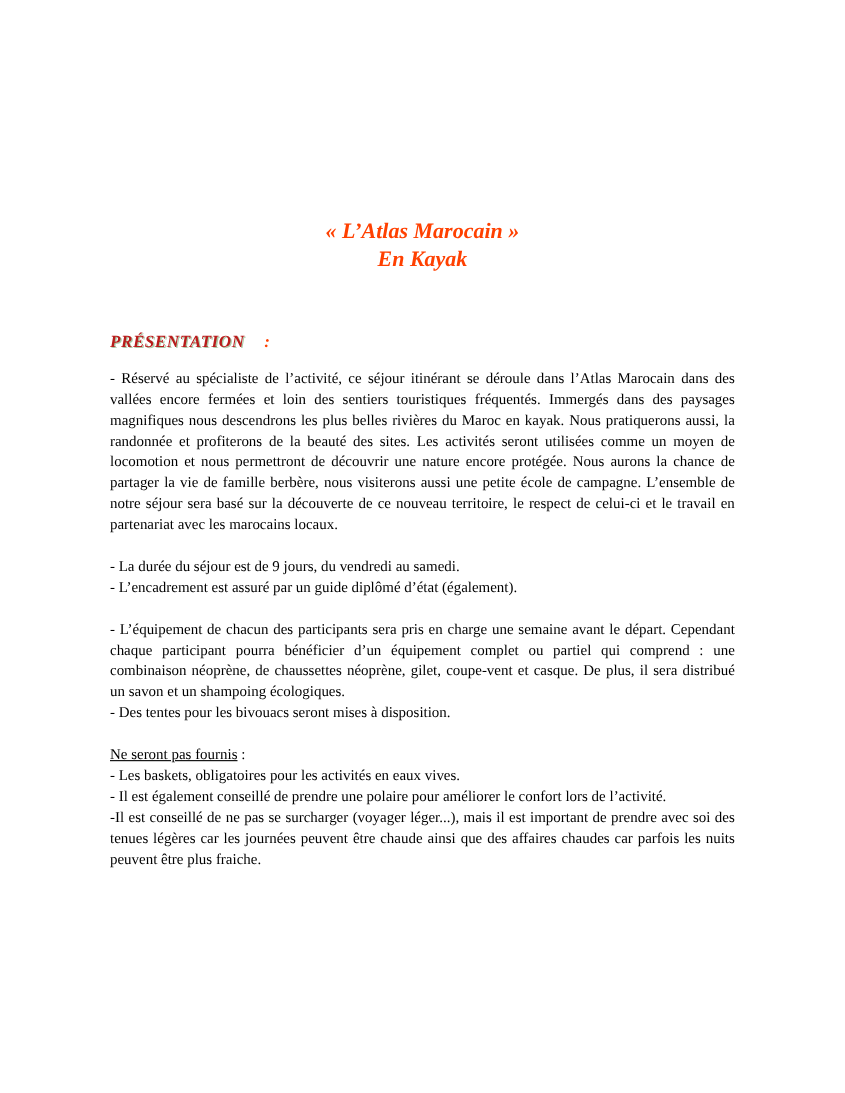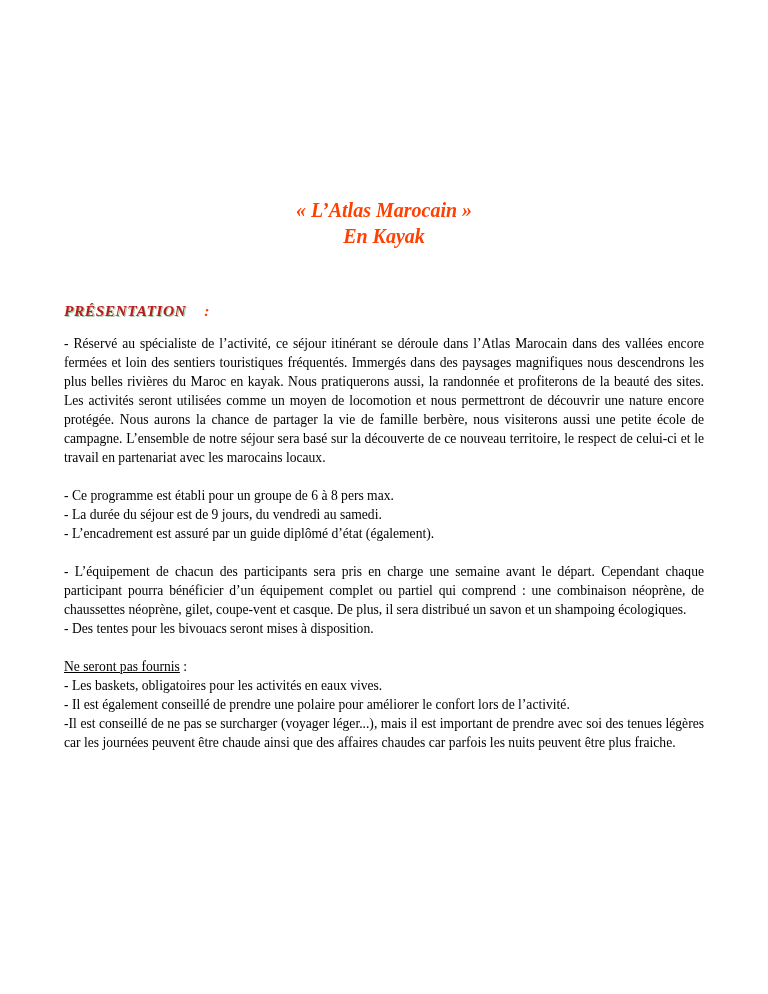--- a/index.html
+++ b/index.html
@@ -7,21 +7,21 @@
     padding: 0;
     background: #ffffff;
   }
   .page {
     position: relative;
     width: 768px;
     height: 994px;
     margin: 0 auto;
     background: #ffffff;
     box-sizing: border-box;
-    padding: 0 64px;
+    padding: 0 100px;
     font-family: "Liberation Serif", serif;
     color: #000000;
     overflow: hidden;
   }
   .title-block {
     padding-top: 197px;
     text-align: center;
   }
   .title-line {
     font-size: 20px;
@@ -90,21 +90,20 @@
   <div class="heading-block">
     <span class="heading-main">PRÉSENTATION</span>
     <span class="heading-colon">:</span>
   </div>
 
   <div class="body-text">
 
     <p class="para first justify">- Réservé au spécialiste de l’activité, ce séjour itinérant se déroule dans l’Atlas Marocain dans des vallées encore fermées et loin des sentiers touristiques fréquentés. Immergés dans des paysages magnifiques nous descendrons les plus belles rivières du Maroc en kayak. Nous pratiquerons aussi, la randonnée et profiterons de la beauté des sites. Les activités seront utilisées comme un moyen de locomotion et nous permettront de découvrir une nature encore protégée. Nous aurons la chance de partager la vie de famille berbère, nous visiterons aussi une petite école de campagne. L’ensemble de notre séjour sera basé sur la découverte de ce nouveau territoire, le respect de celui-ci et le travail en partenariat avec les marocains locaux.</p>
 
     <div class="para">
-      <p class="line">- Ce programme est établi pour un groupe de 6 à 8 pers max.</p>
       <p class="line">- La durée du séjour est de 9 jours, du vendredi au samedi.</p>
       <p class="line">- L’encadrement est assuré par un guide diplômé d’état (également).</p>
     </div>
 
     <div class="para">
       <p class="tight justify">- L’équipement de chacun des participants sera pris en charge une semaine avant le départ. Cependant chaque participant pourra bénéficier d’un équipement complet ou partiel qui comprend : une combinaison néoprène, de chaussettes néoprène, gilet, coupe-vent et casque. De plus, il sera distribué un savon et un shampoing écologiques.</p>
       <p class="tight">- Des tentes pour les bivouacs seront mises à disposition.</p>
     </div>
 
     <div class="section-heading">

